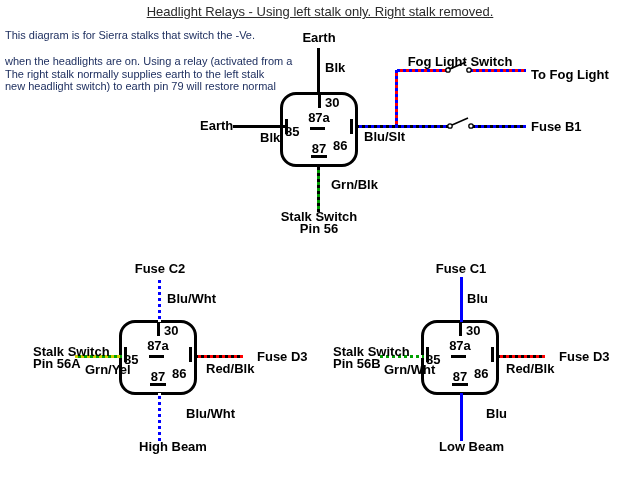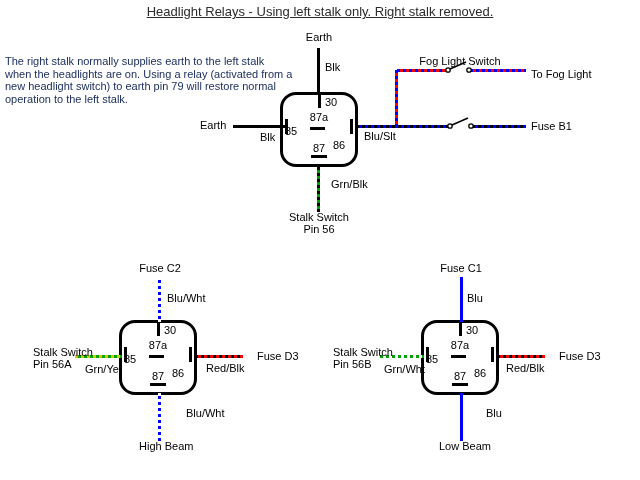--- a/index.html
+++ b/index.html
@@ -1,19 +1,19 @@
 <!DOCTYPE html>
 <html><head>
 <meta charset="utf-8">
 <style>
   html,body{margin:0;padding:0;background:#fff;}
   body{width:640px;height:480px;overflow:hidden;
        font-family:"Liberation Sans",sans-serif;color:#000;}
   #canvas{position:relative;width:608px;height:480px;background:#fff;}
-  .lbl{position:absolute;font-size:11px;line-height:11px;white-space:nowrap;color:#000;}
+  .lbl{position:absolute;font-size:13px;line-height:11px;white-space:nowrap;color:#000;font-weight:bold;}
   .center{text-align:center;}
   #title{position:absolute;left:0;top:4px;width:640px;text-align:center;
          font-size:13px;text-decoration:underline;color:#2b2b2b;}
   .notes{position:absolute;font-size:11px;line-height:12.5px;color:#1f3060;}
   
   .relay{position:absolute;box-sizing:border-box;width:78px;height:75px;
          border:3px solid #000;border-radius:16px;background:#fff;}
   .relay .stub30{position:absolute;left:34.5px;top:0;width:3px;height:13px;background:#000;}
   .relay .p30{left:42px;top:2px;}
   .relay .p87a{left:0;right:0;top:17px;text-align:center;}
@@ -30,25 +30,25 @@
   .wire.v{width:3px;}
   .sw{position:absolute;}
 </style>
 </head>
 <body>
 
 <div id="canvas">
 
   <div id="title">Headlight Relays - Using left stalk only.  Right stalk removed.</div>
 
+  <div class="notes" style="left: 5px; top: 29px; color: rgb(31, 48, 96);">This diagram is for Sierra stalks that switch the -Ve.</div>
   <div class="notes" style="left: 5px; top: 55px; color: rgb(31, 48, 96);">
+    <div>when the headlights are on. Using a relay (activated from a</div>
     <div>The right stalk normally supplies earth to the left stalk</div>
-    <div>when the headlights are on. Using a relay (activated from a</div>
     <div>new headlight switch) to earth pin 79 will restore normal</div>
-    <div>operation to the left stalk.</div>
   </div>
 
   <div class="relay" style="left:280px;top:92px;">
     <div class="stub30"></div>
     <span class="lbl p30">30</span>
     <span class="lbl p87a">87a</span>
     <div class="bar87a"></div>
     <div class="tickL"></div>
     <span class="lbl p85">85</span>
     <div class="tickR"></div>

